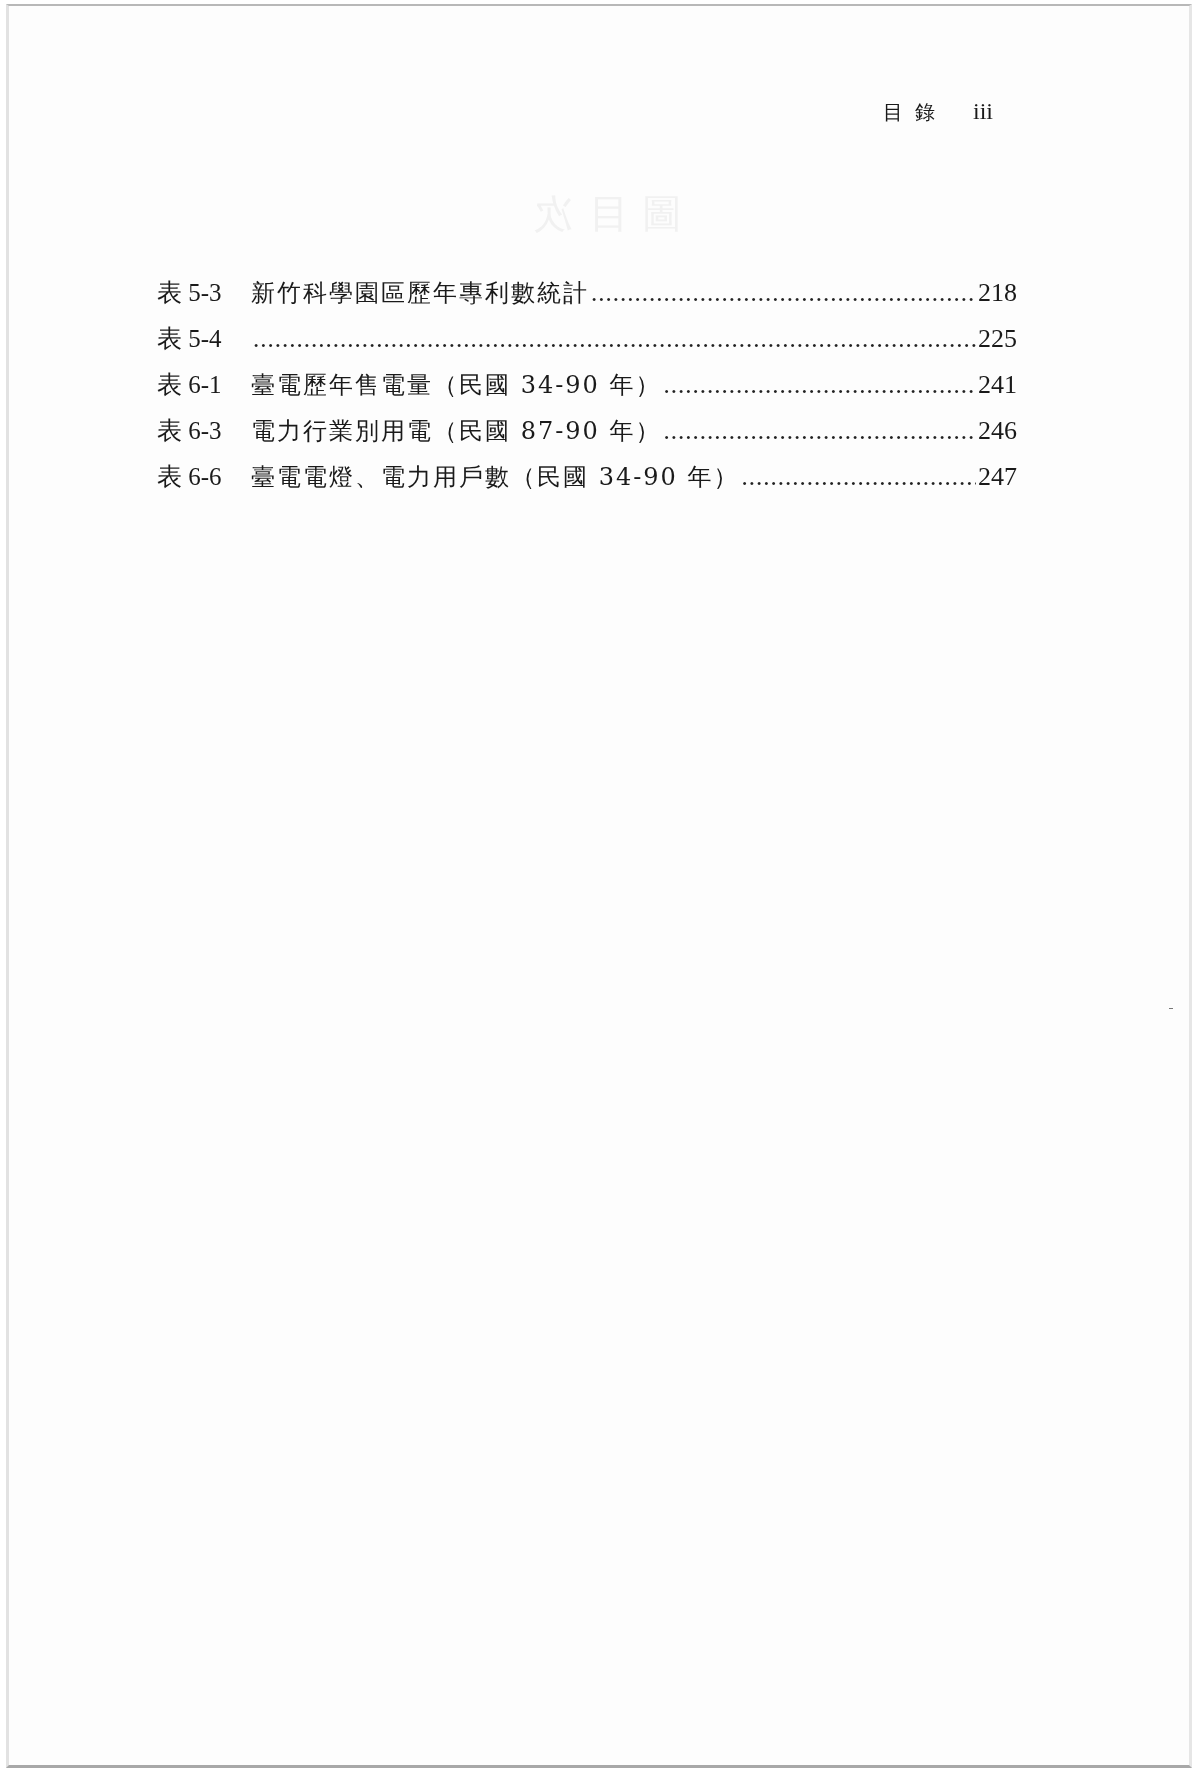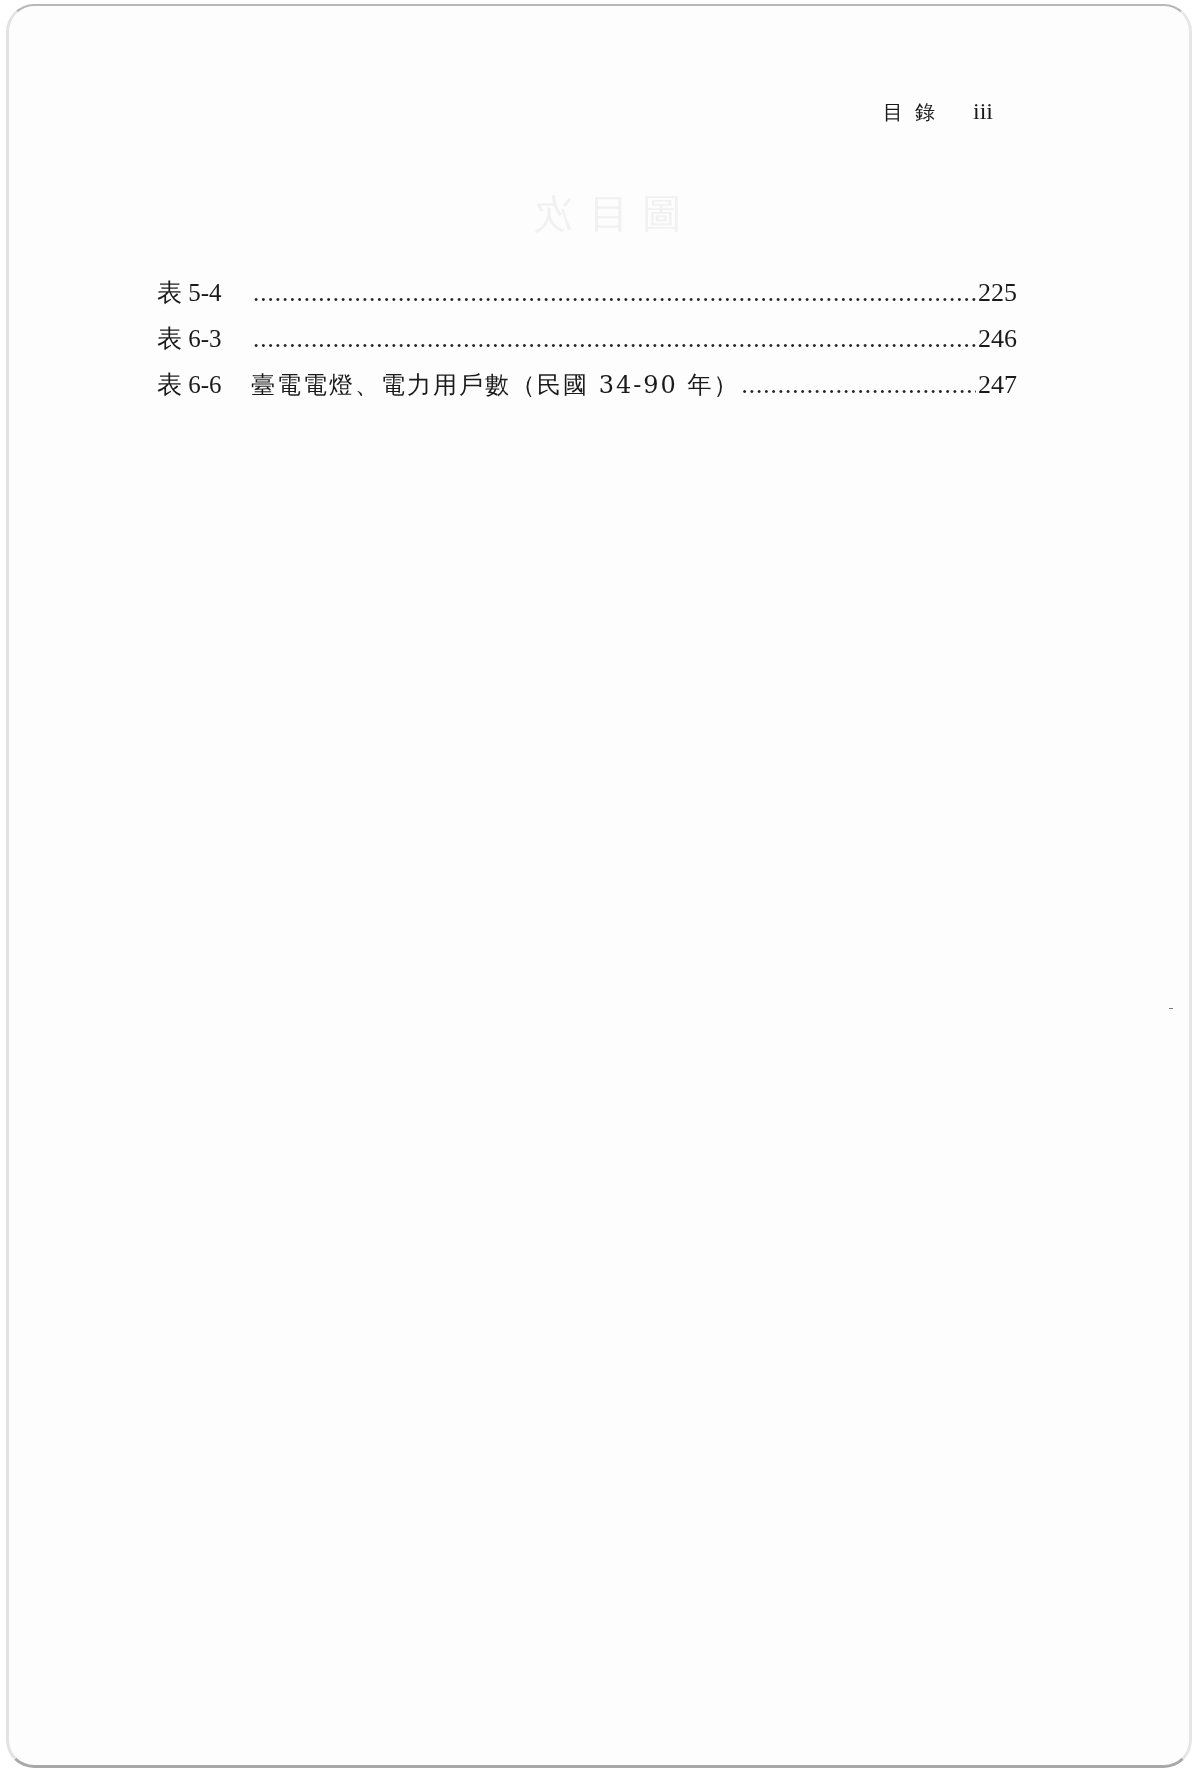--- a/index.html
+++ b/index.html
@@ -20,21 +20,20 @@
       left: 6px;
       top: 4px;
       width: 1186px;
       height: 1764px;
       background: #fdfdfd;
       border-top: 2px solid #b8b8b8;
       border-left: 3px solid #e2e2e2;
       border-bottom: 3px solid #a8a8a8;
       border-right: 3px solid #e6e6e6;
       box-sizing: border-box;
-      border-radius: 28px;
     }
     .ghost-title {
       position: absolute;
       left: 510px;
       top: 180px;
       font-size: 40px;
       letter-spacing: 14px;
       color: #f1f1f1;
       transform: scaleX(-1);
       font-family: "DejaVu Sans", sans-serif;
@@ -115,26 +114,39 @@
 
   <div class="ghost-title">圖目次</div>
 
   <div class="running-head">
     <span class="section">目錄</span>
     <span class="folio">iii</span>
   </div>
 
   <div class="toc">
     <div class="toc-entry">
+      <span class="toc-label">表 5-3</span>
+      <span class="toc-title">新竹科學園區歷年專利數統計</span>
+      <span class="toc-leader"></span>
+      <span class="toc-page">218</span>
+    </div>
+    <div class="toc-entry">
       <span class="toc-label">表 5-4</span>
       <span class="toc-leader"></span>
       <span class="toc-page">225</span>
     </div>
     <div class="toc-entry">
+      <span class="toc-label">表 6-1</span>
+      <span class="toc-title">臺電歷年售電量（民國 34-90 年）</span>
+      <span class="toc-leader"></span>
+      <span class="toc-page">241</span>
+    </div>
+    <div class="toc-entry">
       <span class="toc-label">表 6-3</span>
+      <span class="toc-title">電力行業別用電（民國 87-90 年）</span>
       <span class="toc-leader"></span>
       <span class="toc-page">246</span>
     </div>
     <div class="toc-entry">
       <span class="toc-label">表 6-6</span>
       <span class="toc-title">臺電電燈、電力用戶數（民國 34-90 年）</span>
       <span class="toc-leader"></span>
       <span class="toc-page">247</span>
     </div>
   </div>

